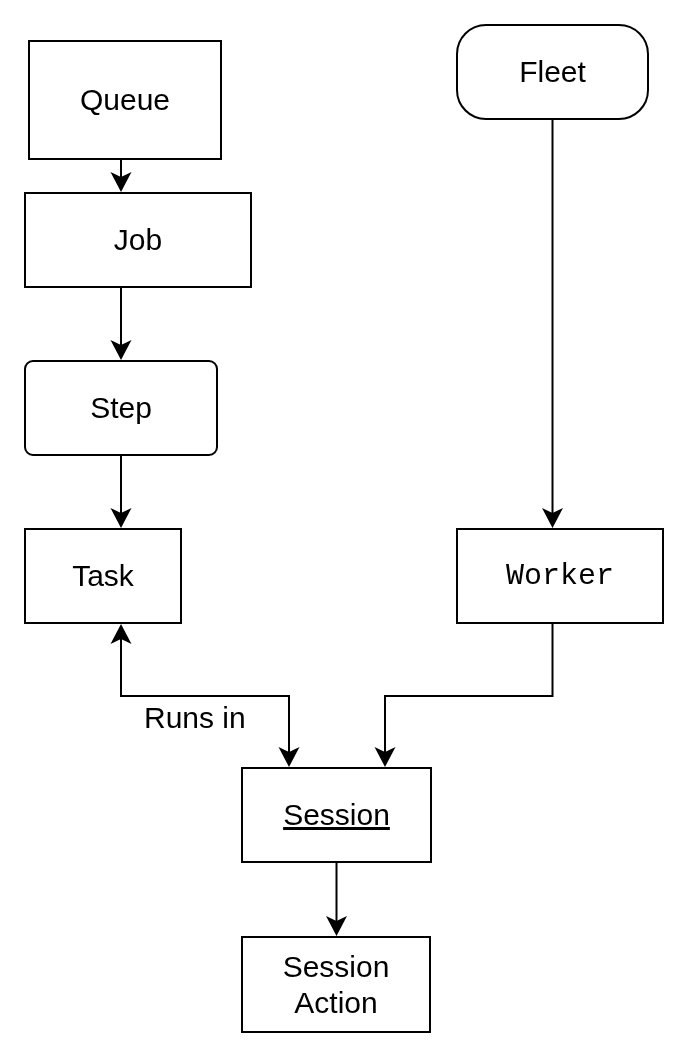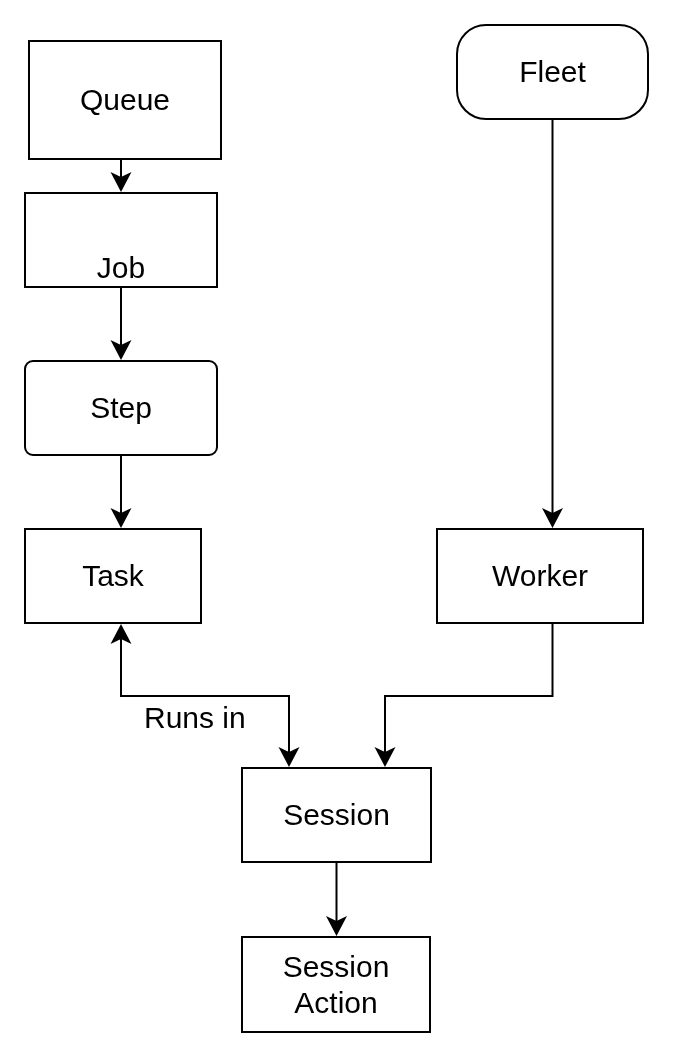--- a/index.html
+++ b/index.html
@@ -19,26 +19,26 @@
     border: 2px solid #000000;
     color: #000000;
     font-size: 30px;
     line-height: 1.2;
     display: flex;
     align-items: center;
     justify-content: center;
     text-align: center;
   }
   .n-queue          { left: 28px;  top: 24px;  width: 194px; height: 120px; margin-top: 16px; }
-  .n-job            { left: 24px;  top: 192px; width: 194px; height: 96px; align-items: flex-end; }
+  .n-job            { left: 24px;  top: 192px; width: 228px; height: 96px; }
   .n-step           { left: 24px;  top: 360px; width: 194px; height: 96px; border-radius: 9px; }
-  .n-task           { left: 24px;  top: 528px; width: 178px; height: 96px; }
+  .n-task           { left: 24px;  top: 528px; width: 158px; height: 96px; }
   .n-fleet          { left: 456px; top: 24px;  width: 193px; height: 96px; border-radius: 30px; }
-  .n-worker         { left: 436px; top: 528px; width: 208px; height: 96px; }
-  .n-session        { left: 241px; top: 767px; width: 191px; height: 96px; }
+  .n-worker         { left: 456px; top: 528px; width: 208px; height: 96px; font-family: Liberation Mono, monospace; }
+  .n-session        { left: 241px; top: 767px; width: 191px; height: 96px; text-decoration: underline; }
   .n-session-action { left: 241px; top: 936px; width: 190px; height: 97px; }
   .edge-label {
     position: absolute;
     left: 144px;
     top: 655px;
     font-size: 30px;
     line-height: 1;
     color: #000000;
     background: #ffffff;
     white-space: nowrap;

